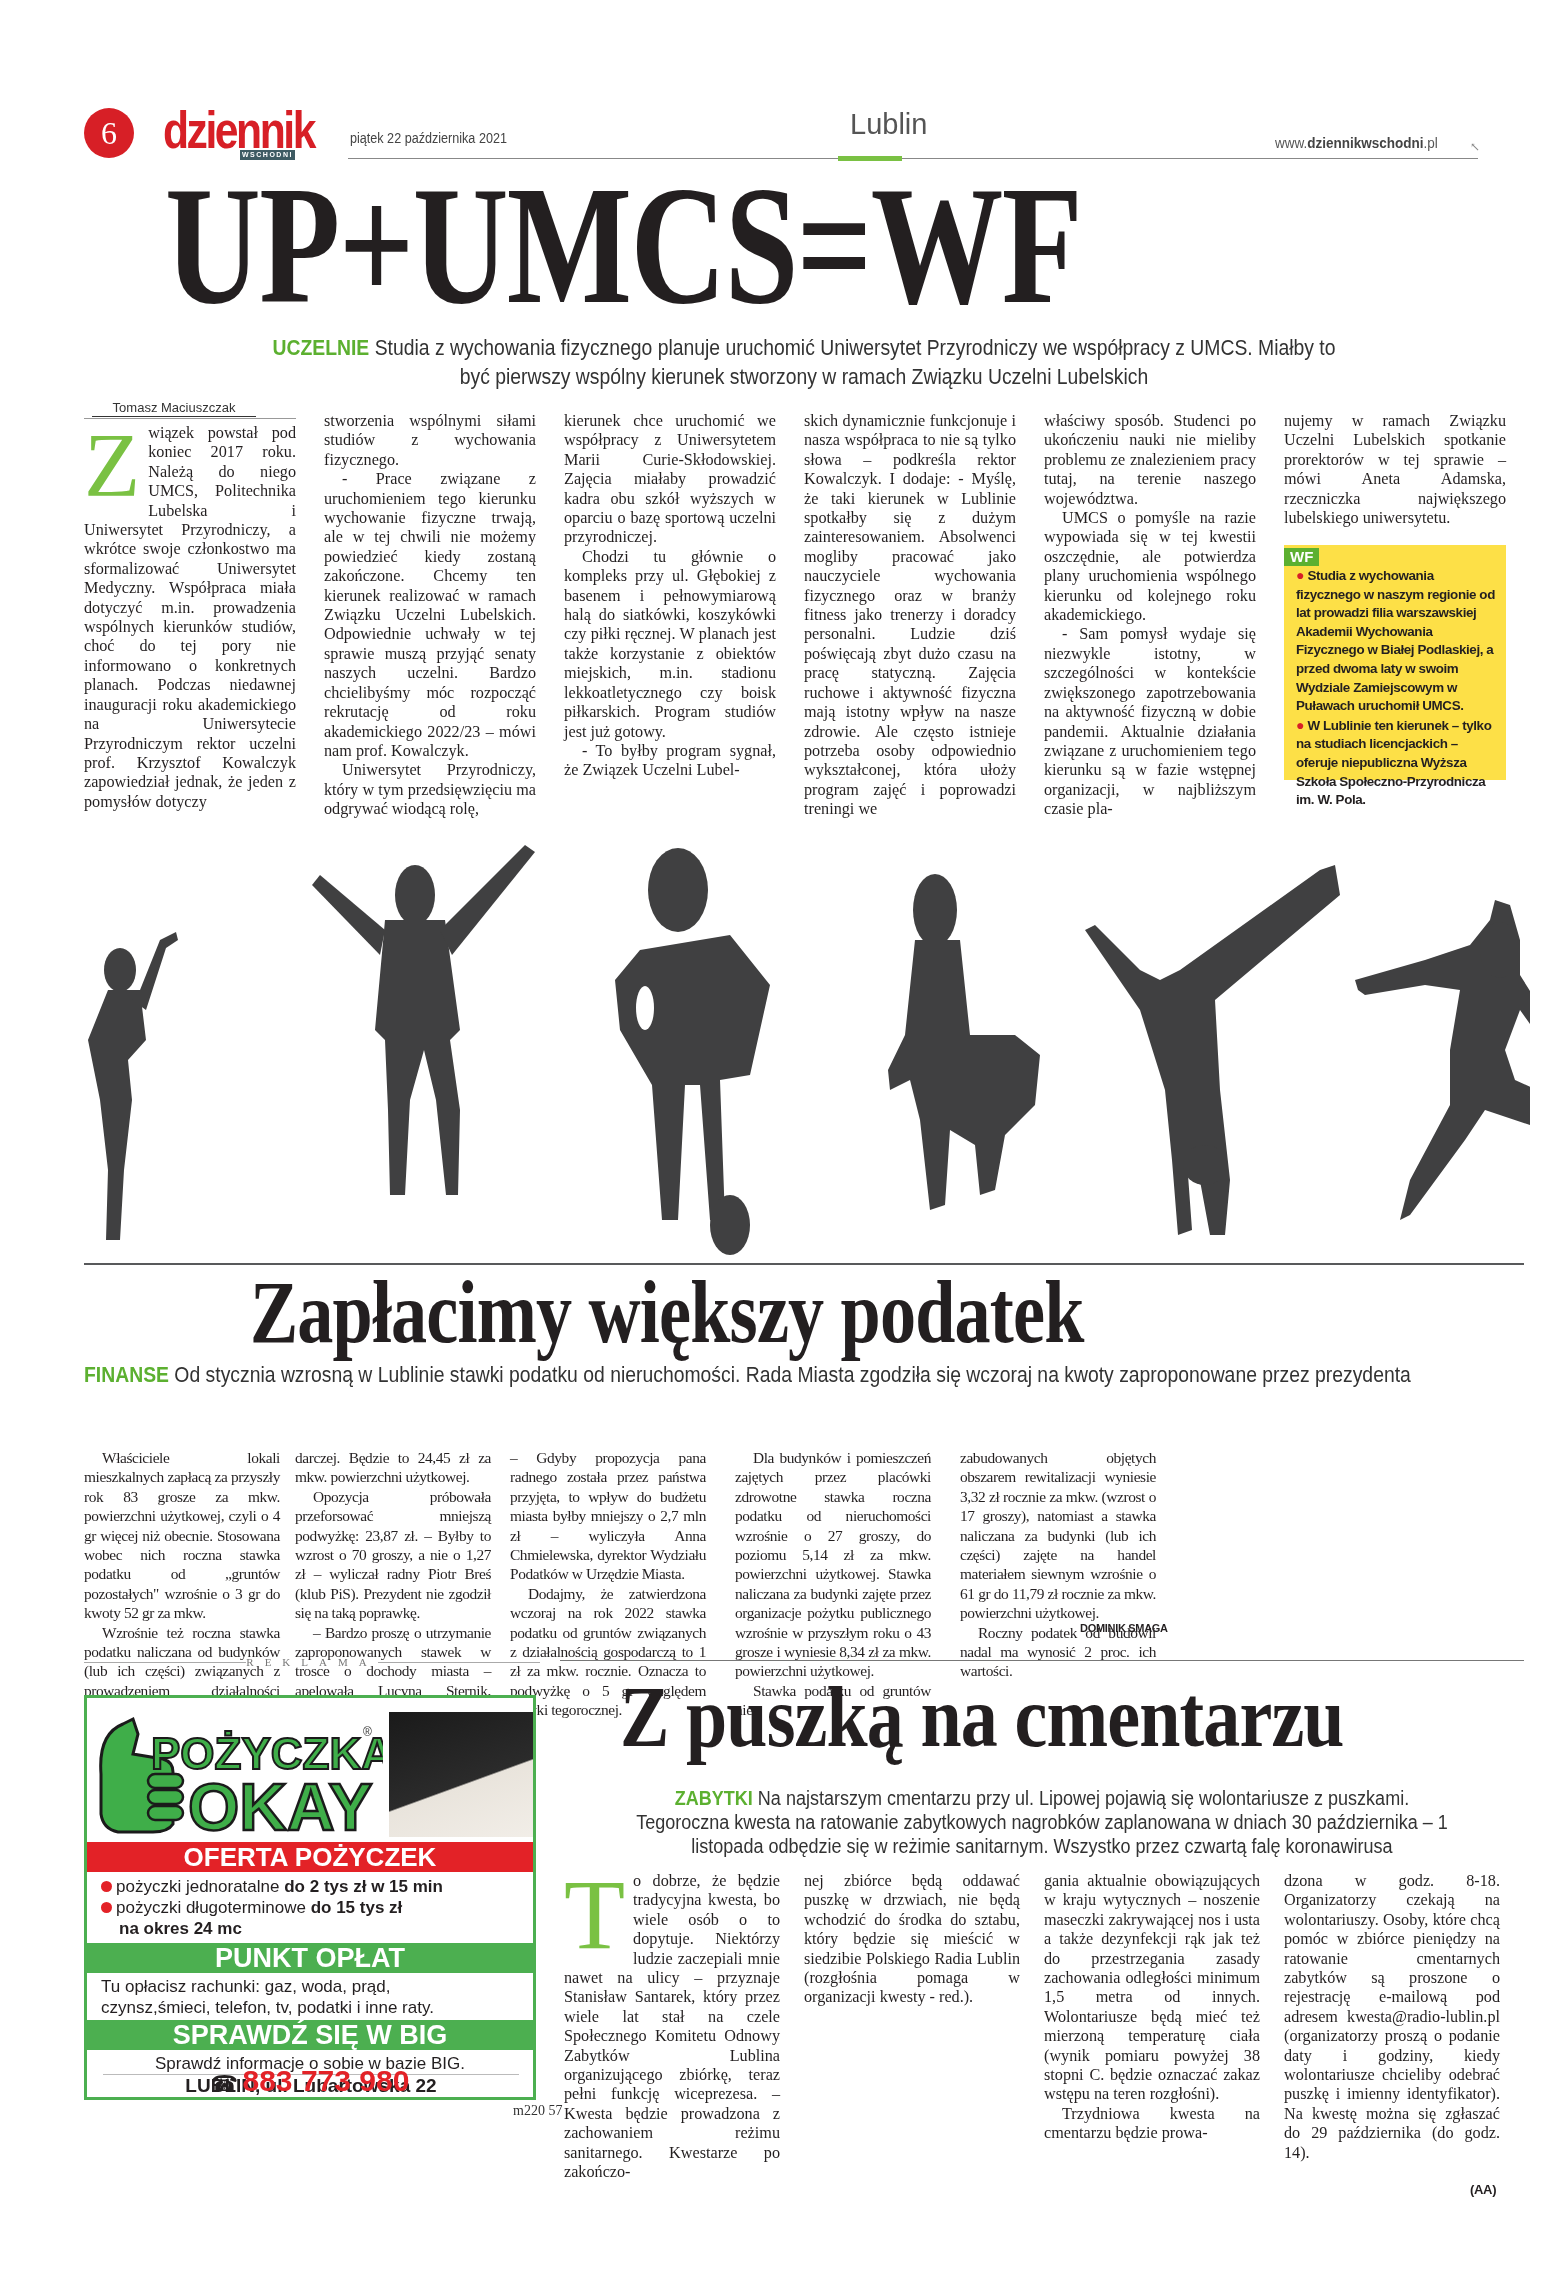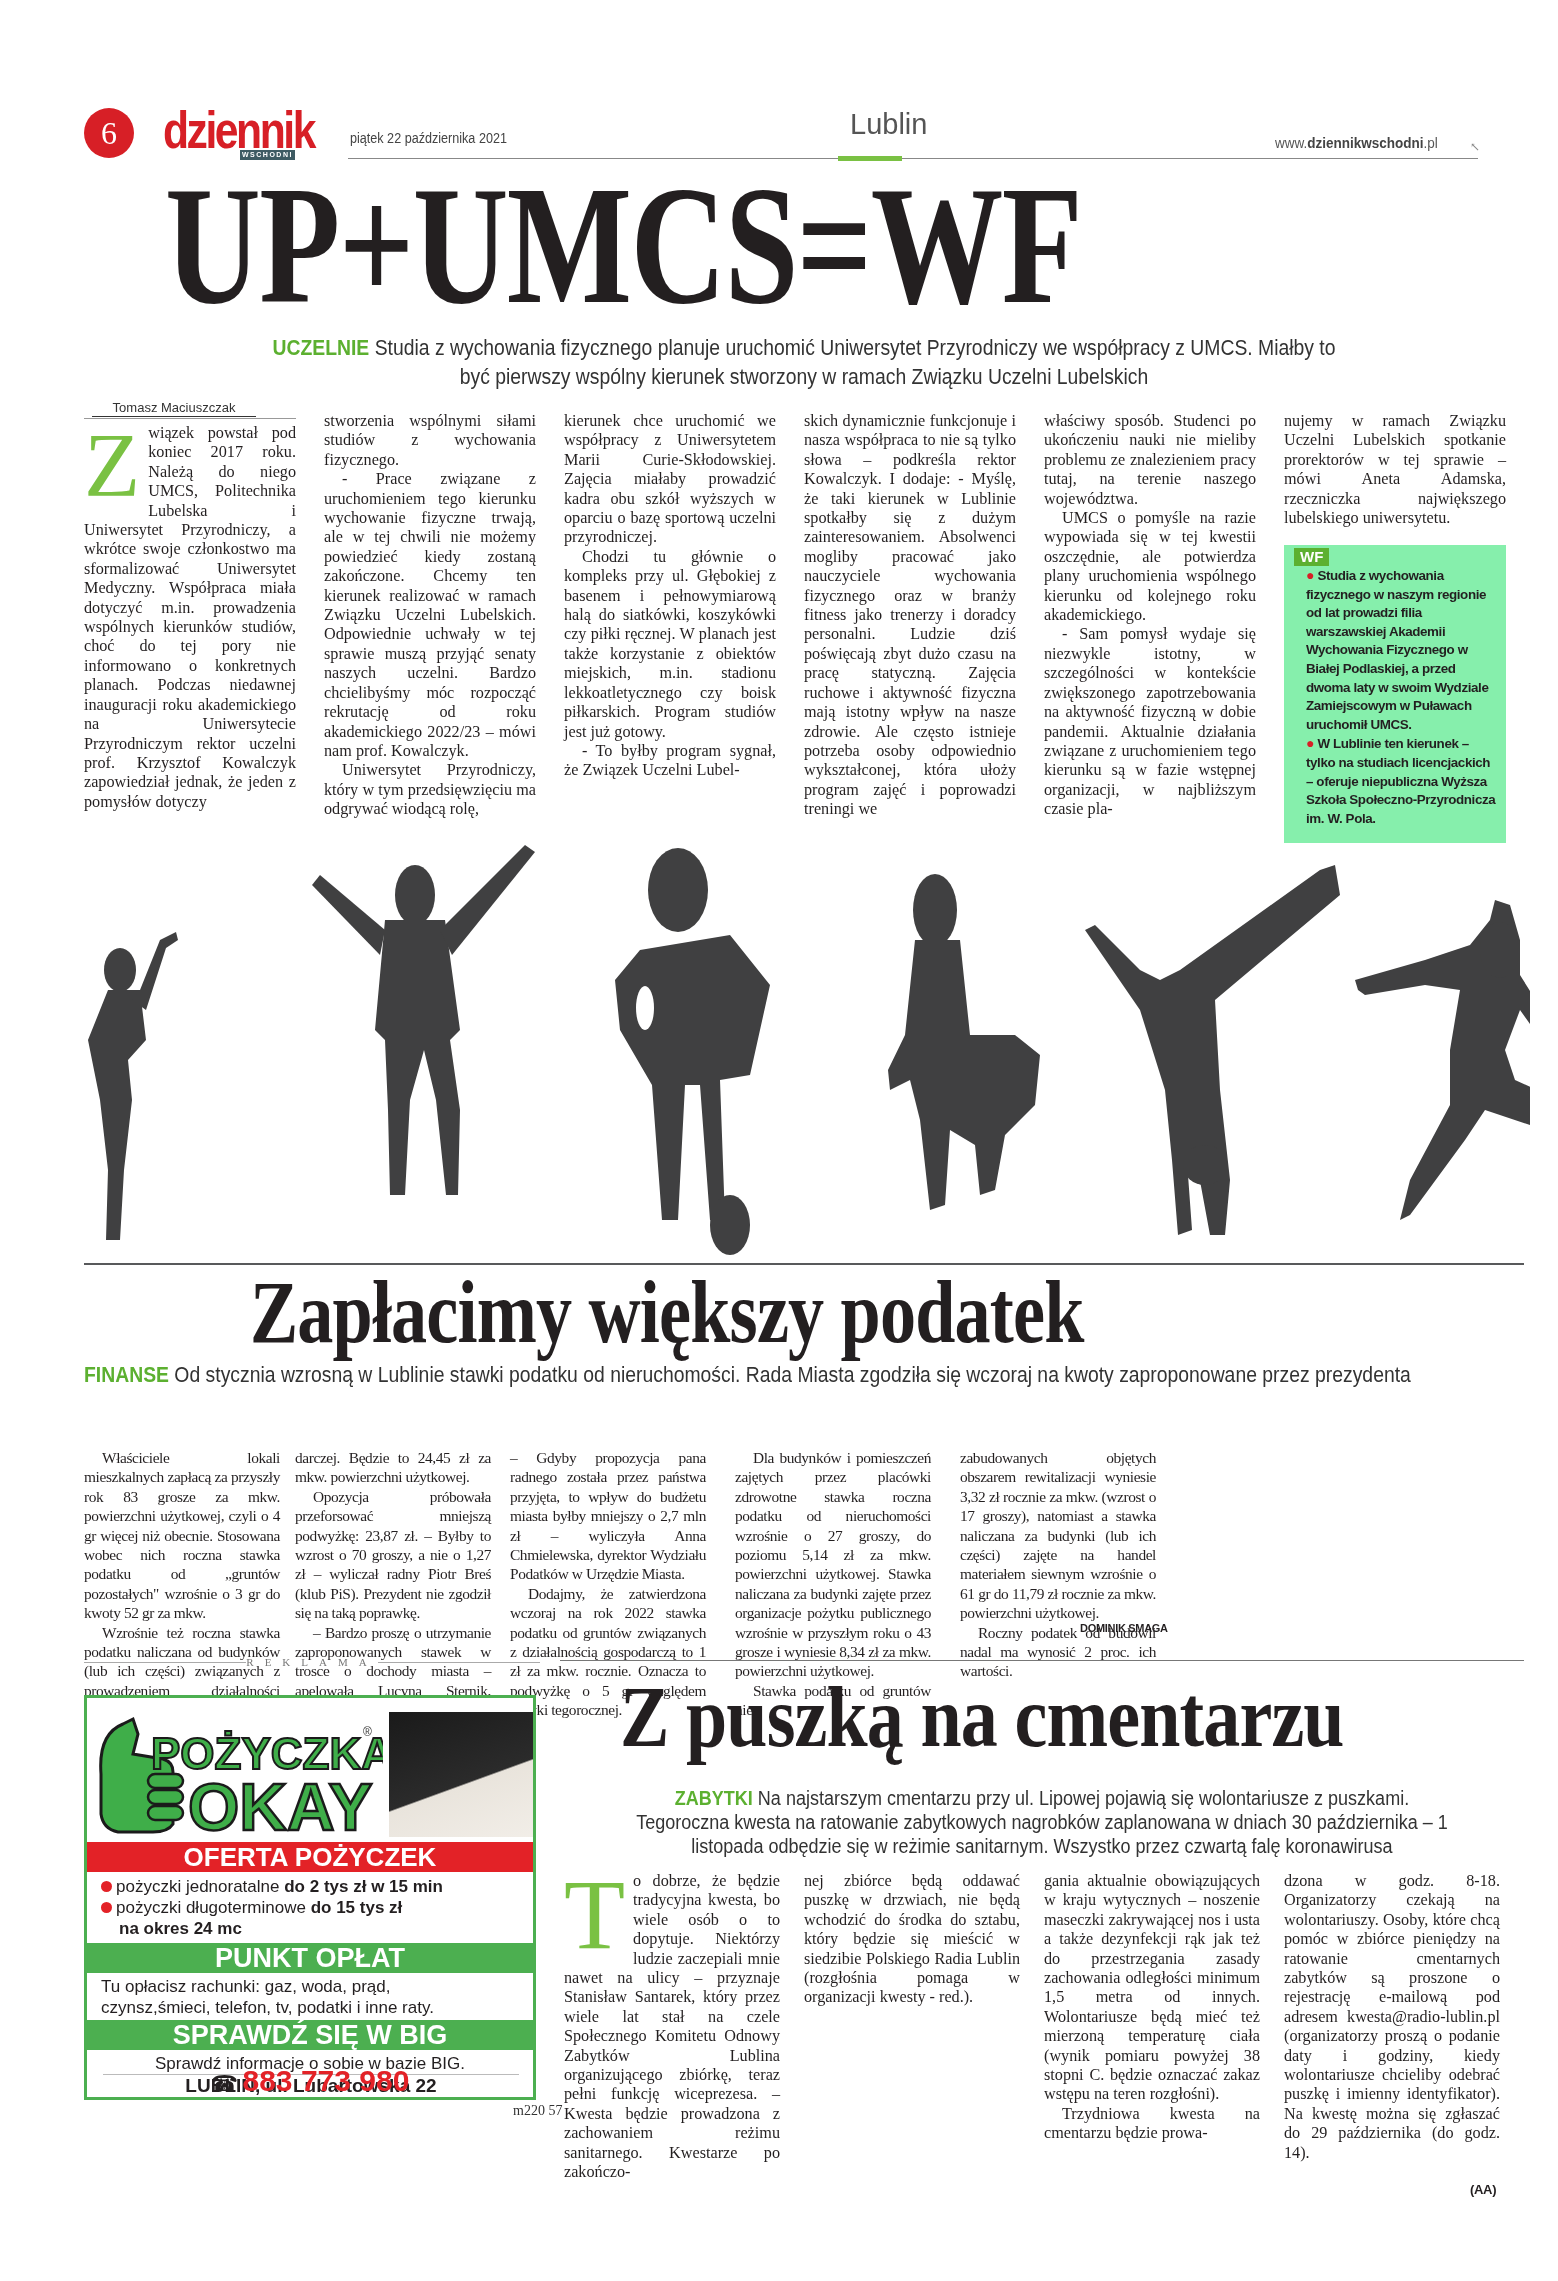--- a/index.html
+++ b/index.html
@@ -27,21 +27,21 @@
 
   .byline { left: 92px; top: 400px; width: 164px; font-family: "Liberation Sans", sans-serif; font-size: 13px; color: #333; text-align: center; border-bottom: 1px solid #333; line-height: 16px; }
   .byline-rule { left: 84px; top: 418px; width: 212px; height: 1px; background: #999; }
 
   .col { font-family: "Liberation Serif", serif; font-size: 16.2px; line-height: 19.4px; text-align: justify; color: #231f20; hyphens: manual; }
   .col p { text-indent: 18px; }
   .col p.noindent { text-indent: 0; }
   .dropcap { float: left; font-family: "Liberation Serif", serif; font-size: 92px; line-height: 74px; color: #7ac143; margin: 4px 8px 0 0; }
   .condensed { font-size: 15.4px; line-height: 19.4px; transform-origin: left top; letter-spacing: -0.4px; margin-top: 36px; }
 
-  .wf-box { left: 1284px; top: 545px; width: 222px; height: 298px; background: #86efac; padding: 2px 8px 0 22px; }
+  .wf-box { left: 1284px; top: 545px; width: 222px; height: 235px; background: #fde047; padding: 2px 8px 0 12px; }
   .wf-tag { display: inline-block; background: #5cb030; color: #fff; font-family: "Liberation Sans", sans-serif; font-weight: bold; font-size: 15px; padding: 0 6px; margin-left: -12px; line-height: 18px; }
   .wf-body { font-family: "Liberation Sans", sans-serif; font-weight: bold; font-size: 13.4px; line-height: 18.6px; color: #231f20; letter-spacing: -0.4px; }
   .bullet { color: #d71f26; font-size: 14px; }
 
   .figures { left: 80px; top: 840px; width: 1450px; height: 420px; }
   .rule { height: 2px; background: #58595b; }
 
   .h2 { font-family: "Liberation Serif", serif; font-weight: bold; font-size: 80px; line-height: 90px; color: #231f20; white-space: nowrap; letter-spacing: -1px; }
 
   .signature { font-family: "Liberation Sans", sans-serif; font-weight: bold; font-size: 11px; color: #231f20; letter-spacing: -0.3px; }

